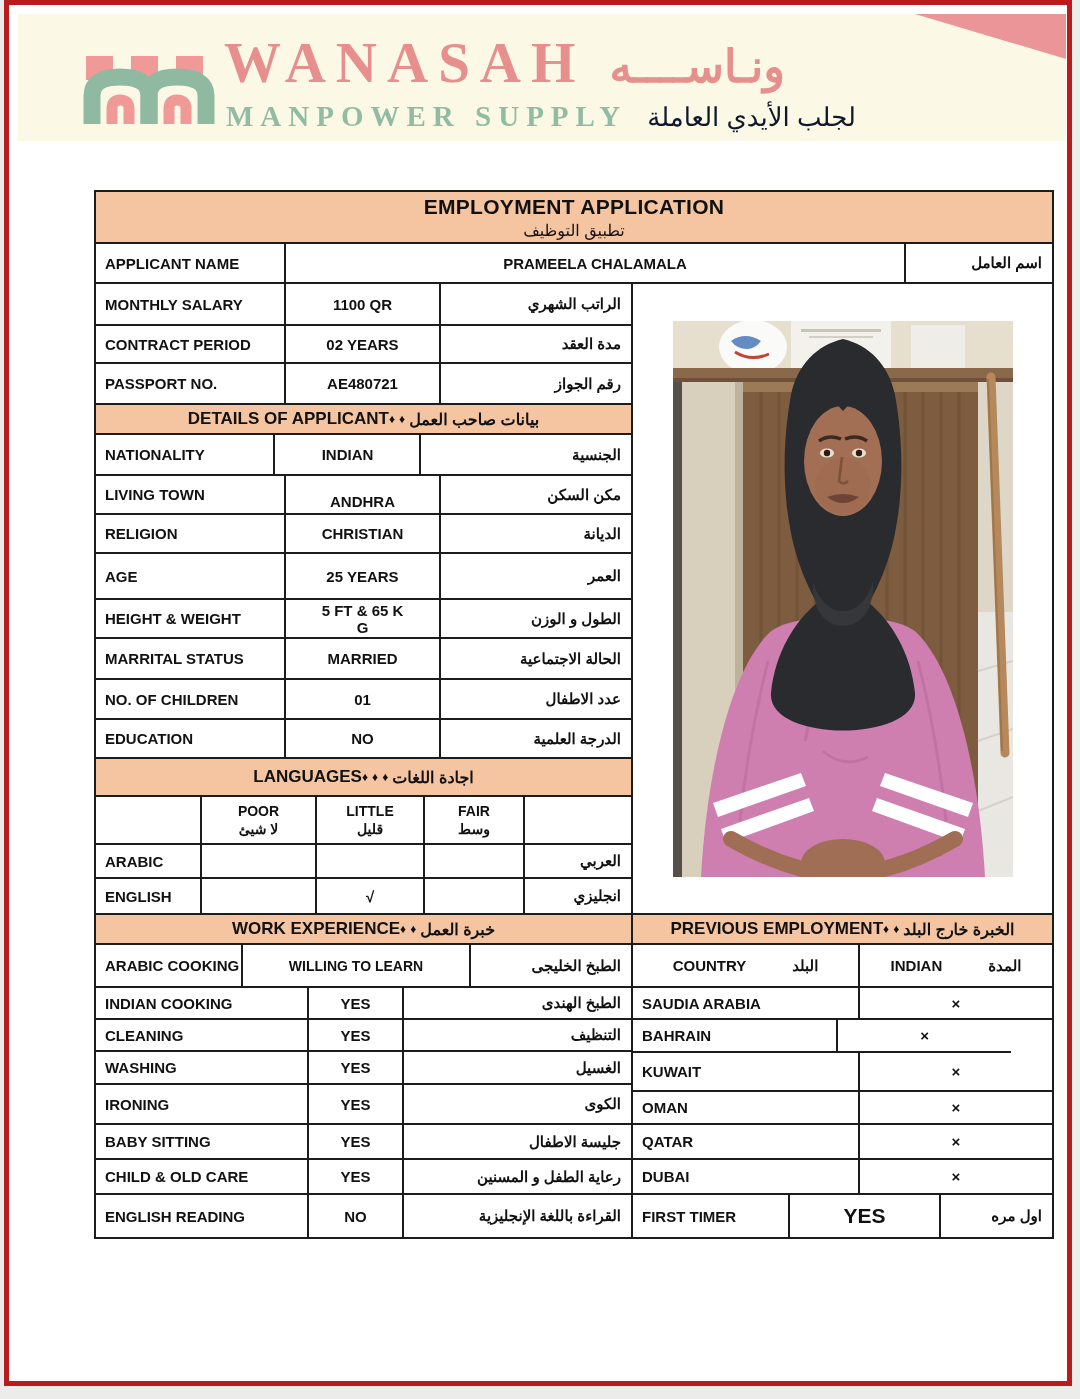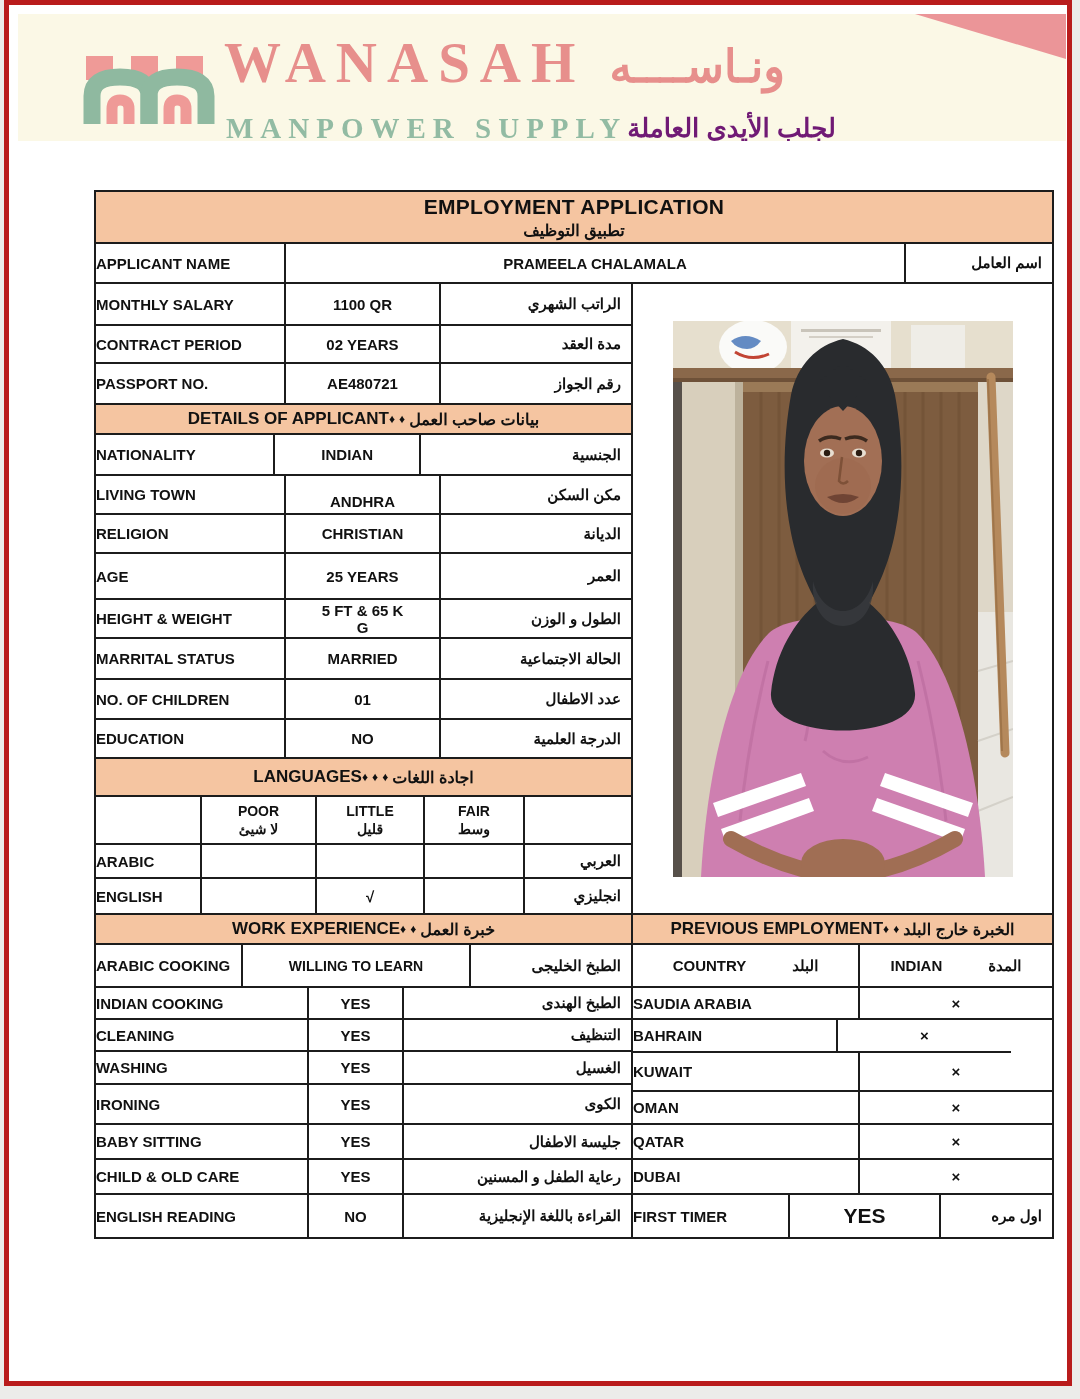--- a/index.html
+++ b/index.html
@@ -6,38 +6,38 @@
   html,body{width:1080px;height:1399px}
   body{position:relative;background:#ececea;font-family:"Liberation Sans",sans-serif;color:#111;overflow:hidden}
   .sheet{position:absolute;left:4px;top:0;width:1068px;height:1386px;background:#fff;border:5px solid #b91c1c}
   
   .band{position:absolute;left:9px;top:9px;width:1048px;height:127px;background:#fbf8e6;overflow:hidden}
   .tri{position:absolute;right:0;top:0;width:151px;height:45px;background:#eb9598;clip-path:polygon(0 0,100% 0,100% 100%)}
   .logo{position:absolute;left:58px;top:42px}
   .brand1{position:absolute;left:206px;top:16px;display:flex;align-items:baseline;gap:24px;white-space:nowrap}
   .brand1 .en{font-family:"Liberation Serif",serif;font-weight:bold;font-size:57px;letter-spacing:10px;color:#e78f8c}
   .brand1 .ar{font-size:45px;font-weight:bold;color:#e78f8c}
-  .brand2{position:absolute;left:208px;top:98px;display:flex;align-items:center;white-space:nowrap}
+  .brand2{position:absolute;left:208px;top:86px;display:flex;align-items:flex-end;gap:20px;white-space:nowrap}
   .brand2 .en{font-family:"Liberation Serif",serif;font-weight:bold;font-size:29px;letter-spacing:7px;color:#92bba3}
-  .brand2 .ar{font-size:26px;font-weight:bold;color:#701a75}
+  .brand2 .ar{font-size:26px;font-weight:normal;color:#0f172a}
   
   .tbl{position:absolute;left:85px;top:185px;width:960px;height:1049px;border:2px solid #1c1c1c;background:#fff}
   .row{position:absolute;left:0;display:flex;border-bottom:2px solid #1c1c1c;background:#fff}
   .row.nb{border-bottom:none}
   .c{height:100%;display:flex;align-items:center;border-right:2px solid #1c1c1c;overflow:hidden}
   .c.nr{border-right:none}
   .peach{background:#f5c5a1}
-  .lab{font-weight:bold;font-size:15px;}
+  .lab{font-weight:bold;font-size:15px;padding-left:9px}
   .val{justify-content:center;text-align:center;font-weight:bold;font-size:15px;white-space:pre-line}
   .val.sm{font-size:14px}
   .vbot{align-items:flex-end;padding-bottom:3px}
   .arc{justify-content:flex-end;padding-right:10px;font-weight:bold;font-size:15px}
   .titlebox{flex-direction:column;justify-content:center;width:100%}
   .t-en{font-size:21px;font-weight:bold;letter-spacing:.3px}
-  .t-ar{font-size:16px;font-weight:bold;margin-top:2px}
+  .t-ar{font-size:16px;font-weight:normal;margin-top:2px}
   .shead{width:100%;justify-content:center;align-items:center;font-weight:bold}
   .sh-en{font-size:17px}
   .sh-di{font-size:12px;letter-spacing:4px}
   .sh-ar{font-size:16px}
   .two{flex-direction:column;justify-content:center;text-align:center;font-weight:bold;font-size:14px;line-height:1.3}
   .chead{justify-content:center;gap:46px;font-weight:bold;font-size:15px}
   .mark{justify-content:center;font-weight:bold;font-size:15px}
   .yes-big{font-size:21px}
   .vdiv{position:absolute;left:535px;top:92px;width:2px;height:953px;background:#1c1c1c}
   .hline{position:absolute;left:537px;top:721px;width:419px;height:2px;background:#1c1c1c}

